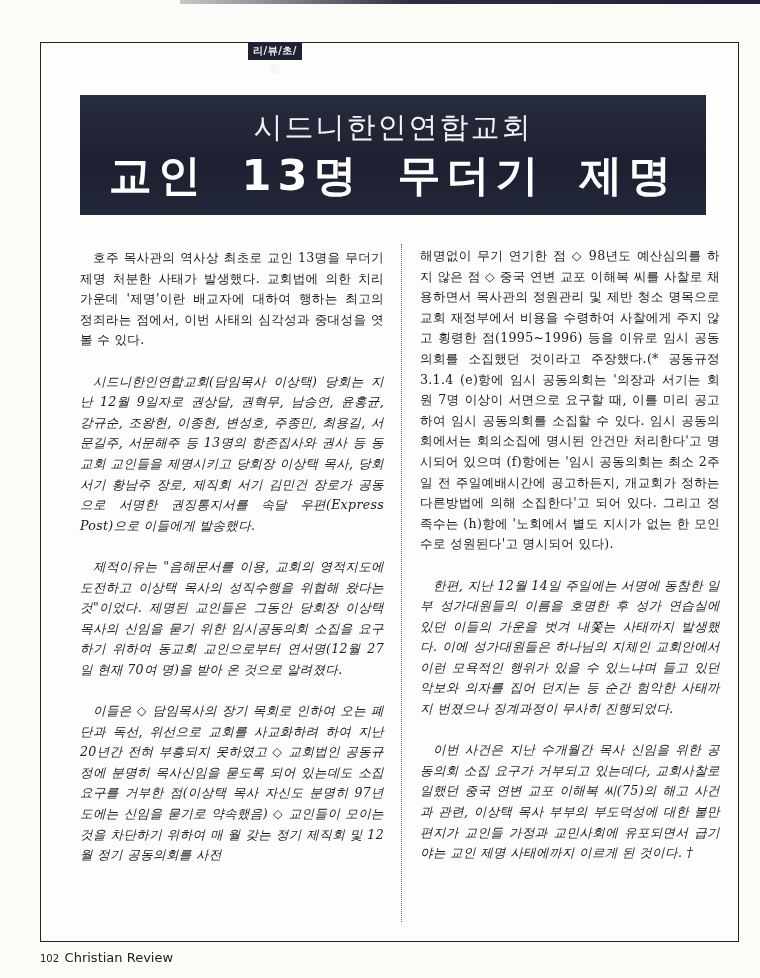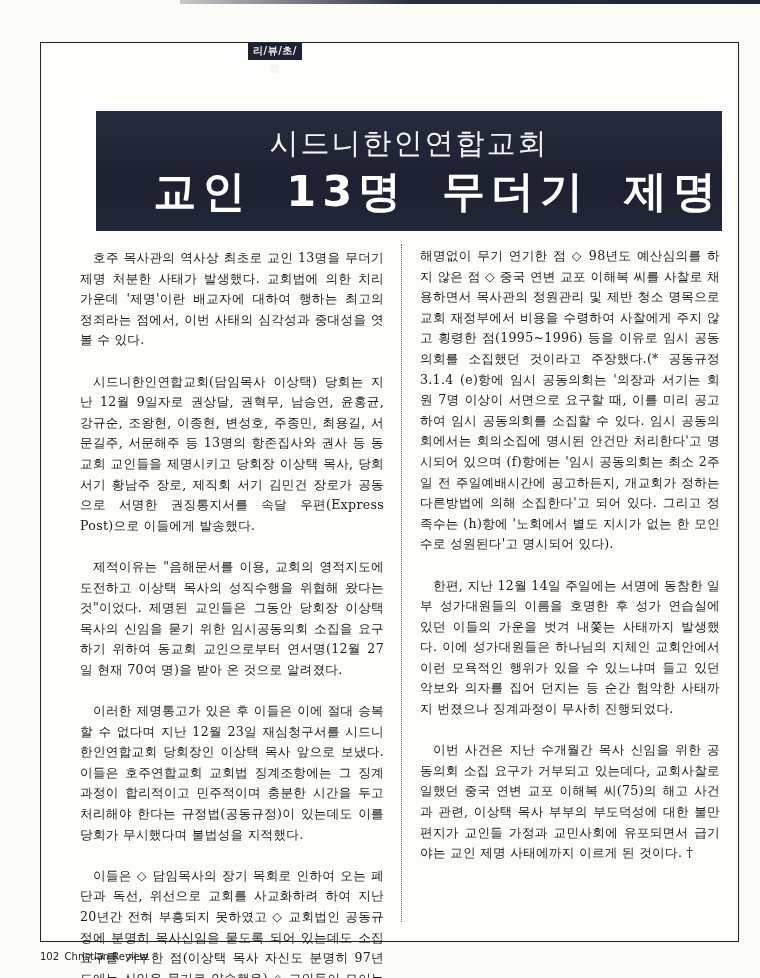--- a/index.html
+++ b/index.html
@@ -14,71 +14,70 @@
   .frame {
     position: absolute; left: 40px; top: 42px; width: 699px; height: 900px;
     border: 1.5px solid #222; box-sizing: border-box; background: #fdfdfb;
   }
   .section-tag {
     position: absolute; left: 248px; top: 42px; width: 54px; height: 18px;
     background: #1e2233; color: #f2f2f2; font-family: "DejaVu Sans", sans-serif;
     font-size: 10px; font-weight: bold; text-align: center; line-height: 18px; letter-spacing: 0.5px;
   }
   .banner {
-    position: absolute; left: 96px; top: 95px; width: 626px; height: 120px;
+    position: absolute; left: 80px; top: 95px; width: 626px; height: 120px;
     background: linear-gradient(180deg, #272c3e, #1c2030 60%, #23283a);
-    color: #fff; text-align: center; margin-top: 16px;
+    color: #fff; text-align: center;
   }
   .banner .sub {
     font-family: "DejaVu Sans", sans-serif; font-size: 29px; letter-spacing: 2px;
     margin-top: 14px; line-height: 36px; color: #f4f4f4;
   }
   .banner .main {
     font-family: "DejaVu Sans", sans-serif; font-size: 43px; font-weight: bold;
-    letter-spacing: 6px; line-height: 56px; word-spacing: 14px; margin-top: 2px; text-align: right;
+    letter-spacing: 6px; line-height: 56px; word-spacing: 14px; margin-top: 2px;
   }
   .col {
     position: absolute; top: 248px; font-size: 12.6px; line-height: 20.6px;
     text-align: justify; letter-spacing: 0.3px;
   }
   .col-left { left: 80px; width: 304px; }
   .col-right { left: 420px; width: 300px; top: 246px; }
   .col p { margin: 0; text-indent: 13px; }
-  .col p.gap { margin-top: 20.6px; }
+  .col p.gap { margin-top: 20.6px; font-style: italic; }
   .col p.noindent { text-indent: 0; }
   .divider {
     position: absolute; left: 401px; top: 244px; height: 678px; width: 0;
     border-left: 1.5px dotted #666;
   }
   .folio {
     position: absolute; left: 40px; top: 950px; font-family: "DejaVu Sans", sans-serif;
     font-size: 11px; color: #222;
   }
   .folio .num { font-size: 10px; margin-right: 2px; }
-  .folio .mag { font-size: 10px; }
+  .folio .mag { font-size: 13px; }
 </style>
 </head>
 <body>
 
 <div class="top-strip"></div>
 
 <div class="frame"></div>
 
 <div class="section-tag">리/뷰/초/점</div>
 
 <div class="banner">
   <div class="sub">시드니한인연합교회</div>
   <div class="main">교인 13명 무더기 제명</div>
 </div>
 
 <div class="col col-left">
   <p>호주 목사관의 역사상 최초로 교인 13명을 무더기 제명 처분한 사태가 발생했다. 교회법에 의한 치리 가운데 '제명'이란 배교자에 대하여 행하는 최고의 정죄라는 점에서, 이번 사태의 심각성과 중대성을 엿볼 수 있다.</p>
   <p class="gap">시드니한인연합교회(담임목사 이상택) 당회는 지난 12월 9일자로 권상달, 권혁무, 남승연, 윤홍균, 강규순, 조왕현, 이종현, 변성호, 주종민, 최용길, 서문길주, 서문해주 등 13명의 항존집사와 권사 등 동교회 교인들을 제명시키고 당회장 이상택 목사, 당회서기 황남주 장로, 제직회 서기 김민건 장로가 공동으로 서명한 권징통지서를 속달 우편(Express Post)으로 이들에게 발송했다.</p>
   <p class="gap">제적이유는 "음해문서를 이용, 교회의 영적지도에 도전하고 이상택 목사의 성직수행을 위협해 왔다는 것"이었다. 제명된 교인들은 그동안 당회장 이상택 목사의 신임을 묻기 위한 임시공동의회 소집을 요구하기 위하여 동교회 교인으로부터 연서명(12월 27일 현재 70여 명)을 받아 온 것으로 알려졌다.</p>
-  <p class="gap">이러한 제명통고가 있은 후 이들은 이에 절대 승복할 수 없다며 지난 12월 23일 재심청구서를 시드니한인연합교회 당회장인 이상택 목사 앞으로 보냈다. 이들은 호주연합교회 교회법 징계조항에는 그 징계과정이 합리적이고 민주적이며 충분한 시간을 두고 처리해야 한다는 규정법(공동규정)이 있는데도 이를 당회가 무시했다며 불법성을 지적했다.</p>
   <p class="gap">이들은 ◇ 담임목사의 장기 목회로 인하여 오는 폐단과 독선, 위선으로 교회를 사교화하려 하여 지난 20년간 전혀 부흥되지 못하였고 ◇ 교회법인 공동규정에 분명히 목사신임을 묻도록 되어 있는데도 소집 요구를 거부한 점(이상택 목사 자신도 분명히 97년도에는 신임을 묻기로 약속했음) ◇ 교인들이 모이는 것을 차단하기 위하여 매 월 갖는 정기 제직회 및 12월 정기 공동의회를 사전</p>
 </div>
 
 <div class="divider"></div>
 
 <div class="col col-right">
   <p class="noindent">해명없이 무기 연기한 점 ◇ 98년도 예산심의를 하지 않은 점 ◇ 중국 연변 교포 이해복 씨를 사찰로 채용하면서 목사관의 정원관리 및 제반 청소 명목으로 교회 재정부에서 비용을 수령하여 사찰에게 주지 않고 횡령한 점(1995~1996) 등을 이유로 임시 공동의회를 소집했던 것이라고 주장했다.(* 공동규정 3.1.4 (e)항에 임시 공동의회는 '의장과 서기는 회원 7명 이상이 서면으로 요구할 때, 이를 미리 공고하여 임시 공동의회를 소집할 수 있다. 임시 공동의회에서는 회의소집에 명시된 안건만 처리한다'고 명시되어 있으며 (f)항에는 '임시 공동의회는 최소 2주일 전 주일예배시간에 공고하든지, 개교회가 정하는 다른방법에 의해 소집한다'고 되어 있다. 그리고 정족수는 (h)항에 '노회에서 별도 지시가 없는 한 모인 수로 성원된다'고 명시되어 있다).</p>
   <p class="gap">한편, 지난 12월 14일 주일에는 서명에 동참한 일부 성가대원들의 이름을 호명한 후 성가 연습실에 있던 이들의 가운을 벗겨 내쫓는 사태까지 발생했다. 이에 성가대원들은 하나님의 지체인 교회안에서 이런 모욕적인 행위가 있을 수 있느냐며 들고 있던 악보와 의자를 집어 던지는 등 순간 험악한 사태까지 번졌으나 징계과정이 무사히 진행되었다.</p>
   <p class="gap">이번 사건은 지난 수개월간 목사 신임을 위한 공동의회 소집 요구가 거부되고 있는데다, 교회사찰로 일했던 중국 연변 교포 이해복 씨(75)의 해고 사건과 관련, 이상택 목사 부부의 부도덕성에 대한 불만 편지가 교인들 가정과 교민사회에 유포되면서 급기야는 교인 제명 사태에까지 이르게 된 것이다. †</p>
 </div>

